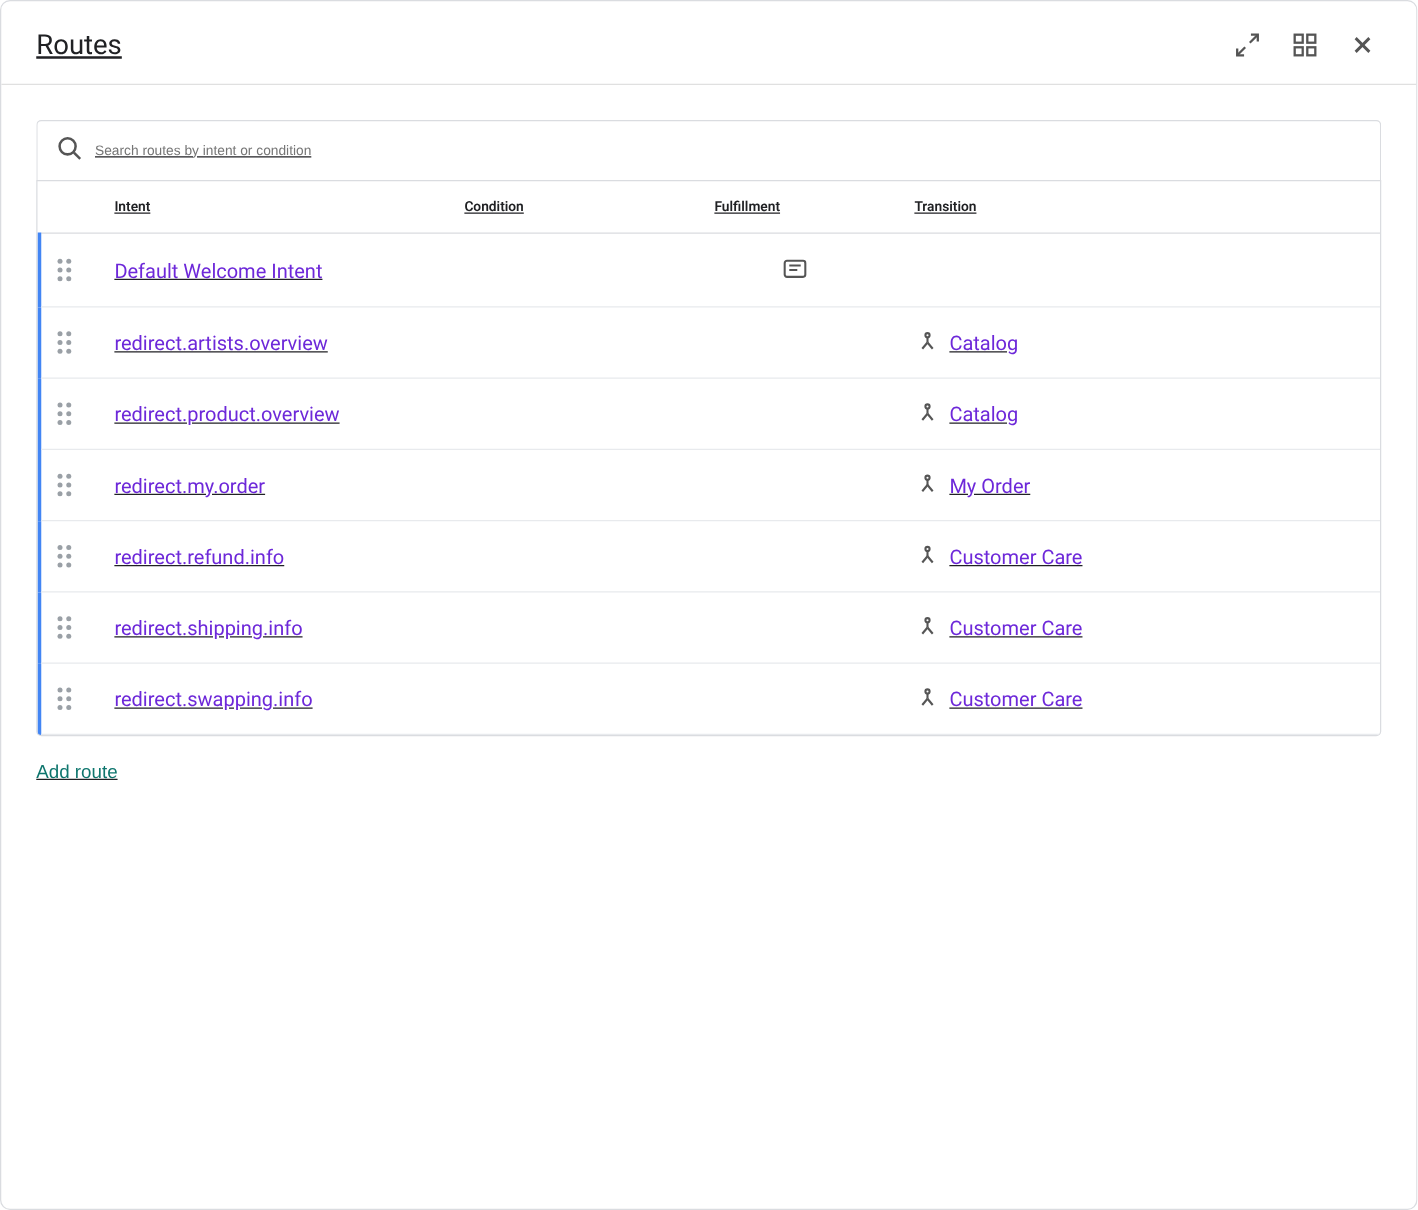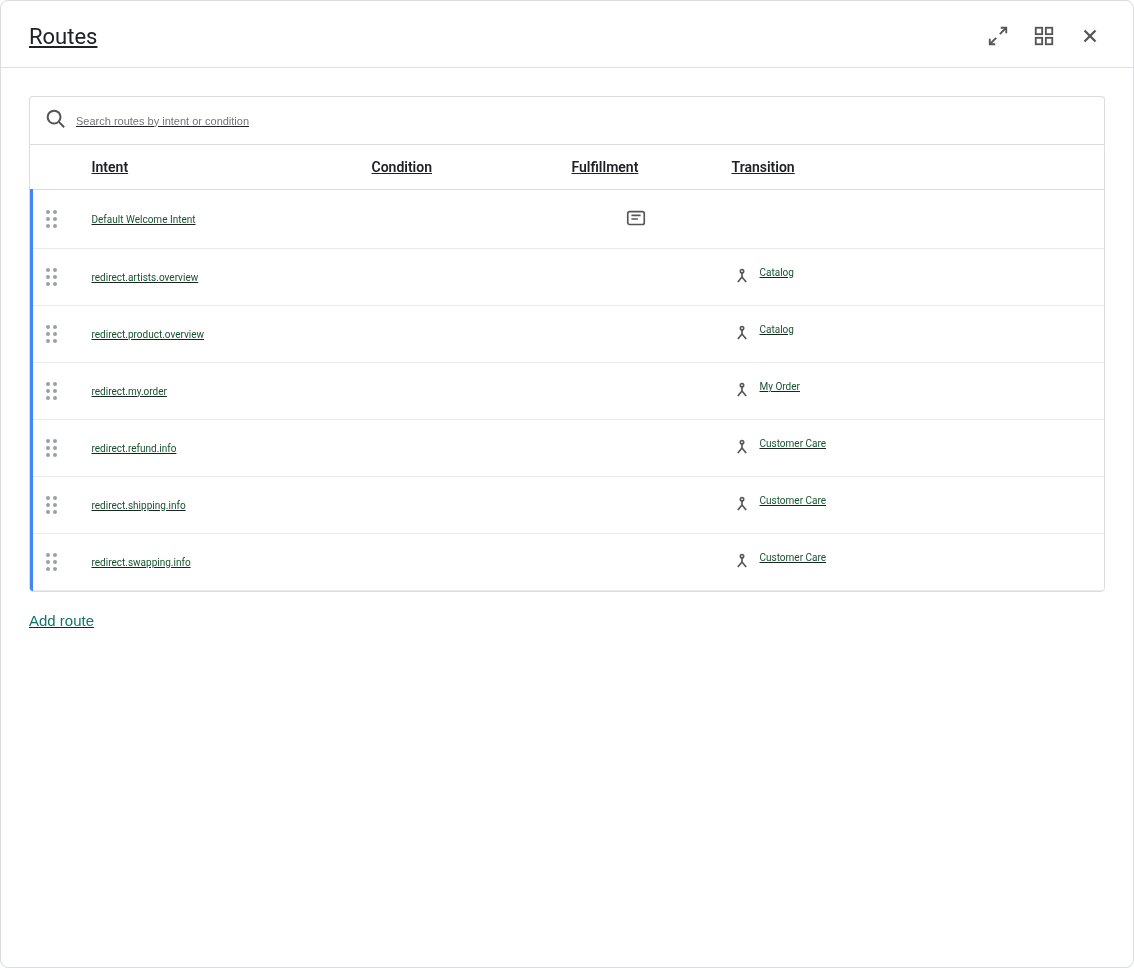--- a/index.html
+++ b/index.html
@@ -90,42 +90,42 @@
     .table {
       width: 100%;
       border-collapse: collapse;
     }
     .table thead tr {
       border-bottom: 1px solid #dadce0;
     }
     .table thead th {
       padding: 14px 16px;
       font-weight: 600;
-      font-size: 14px;
+      font-size: 11px;
       color: #202124;
       text-align: left;
     }
     .table thead th:first-child {
       width: 44px;
       padding-left: 12px;
     }
     .col-intent { width: 280px; }
     .col-condition { width: 200px; }
     .col-fulfillment { width: 160px; }
     .col-transition { width: auto; }
 
     .table tbody tr {
       border-bottom: 1px solid #e8eaed;
       border-left: 3px solid #4285f4;
     }
     .table tbody td {
       padding: 18px 16px;
       vertical-align: middle;
-      font-size: 10px;
-      color: #14532d;
+      font-size: 16px;
+      color: #6d28d9;
     }
     .table tbody td:first-child {
       padding-left: 10px;
     }
     .drag-handle {
       display: flex;
       flex-direction: column;
       gap: 3px;
       cursor: grab;
       align-items: center;
@@ -142,21 +142,21 @@
     }
     .fulfillment-icon {
       font-size: 20px;
       color: #555;
       display: flex;
       align-items: center;
       justify-content: center;
     }
     .transition-cell {
       display: flex;
-      align-items: flex-start;
+      align-items: center;
       gap: 8px;
     }
     .transition-icon {
       color: #555;
       font-size: 18px;
       display: inline-flex;
       align-items: center;
     }
     .add-route-btn {
       background: none;

